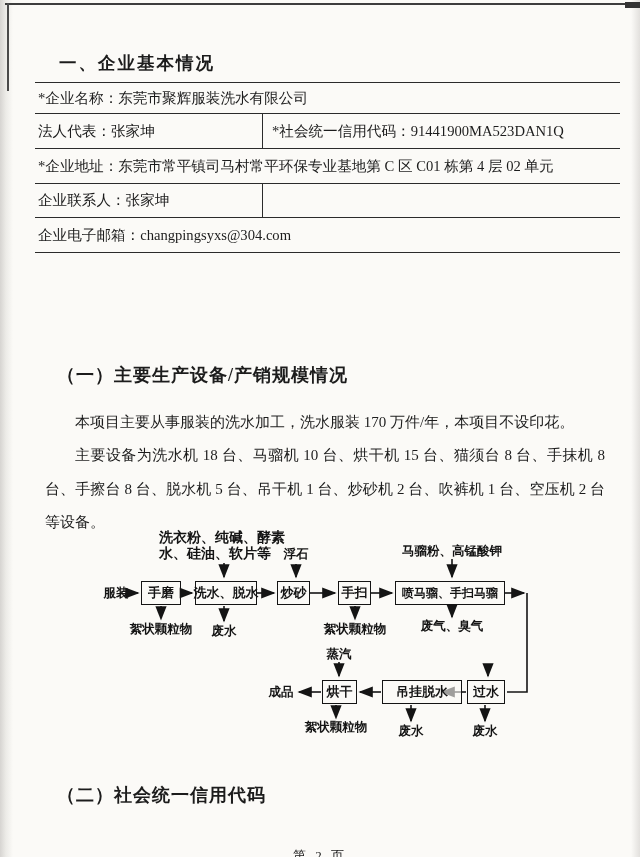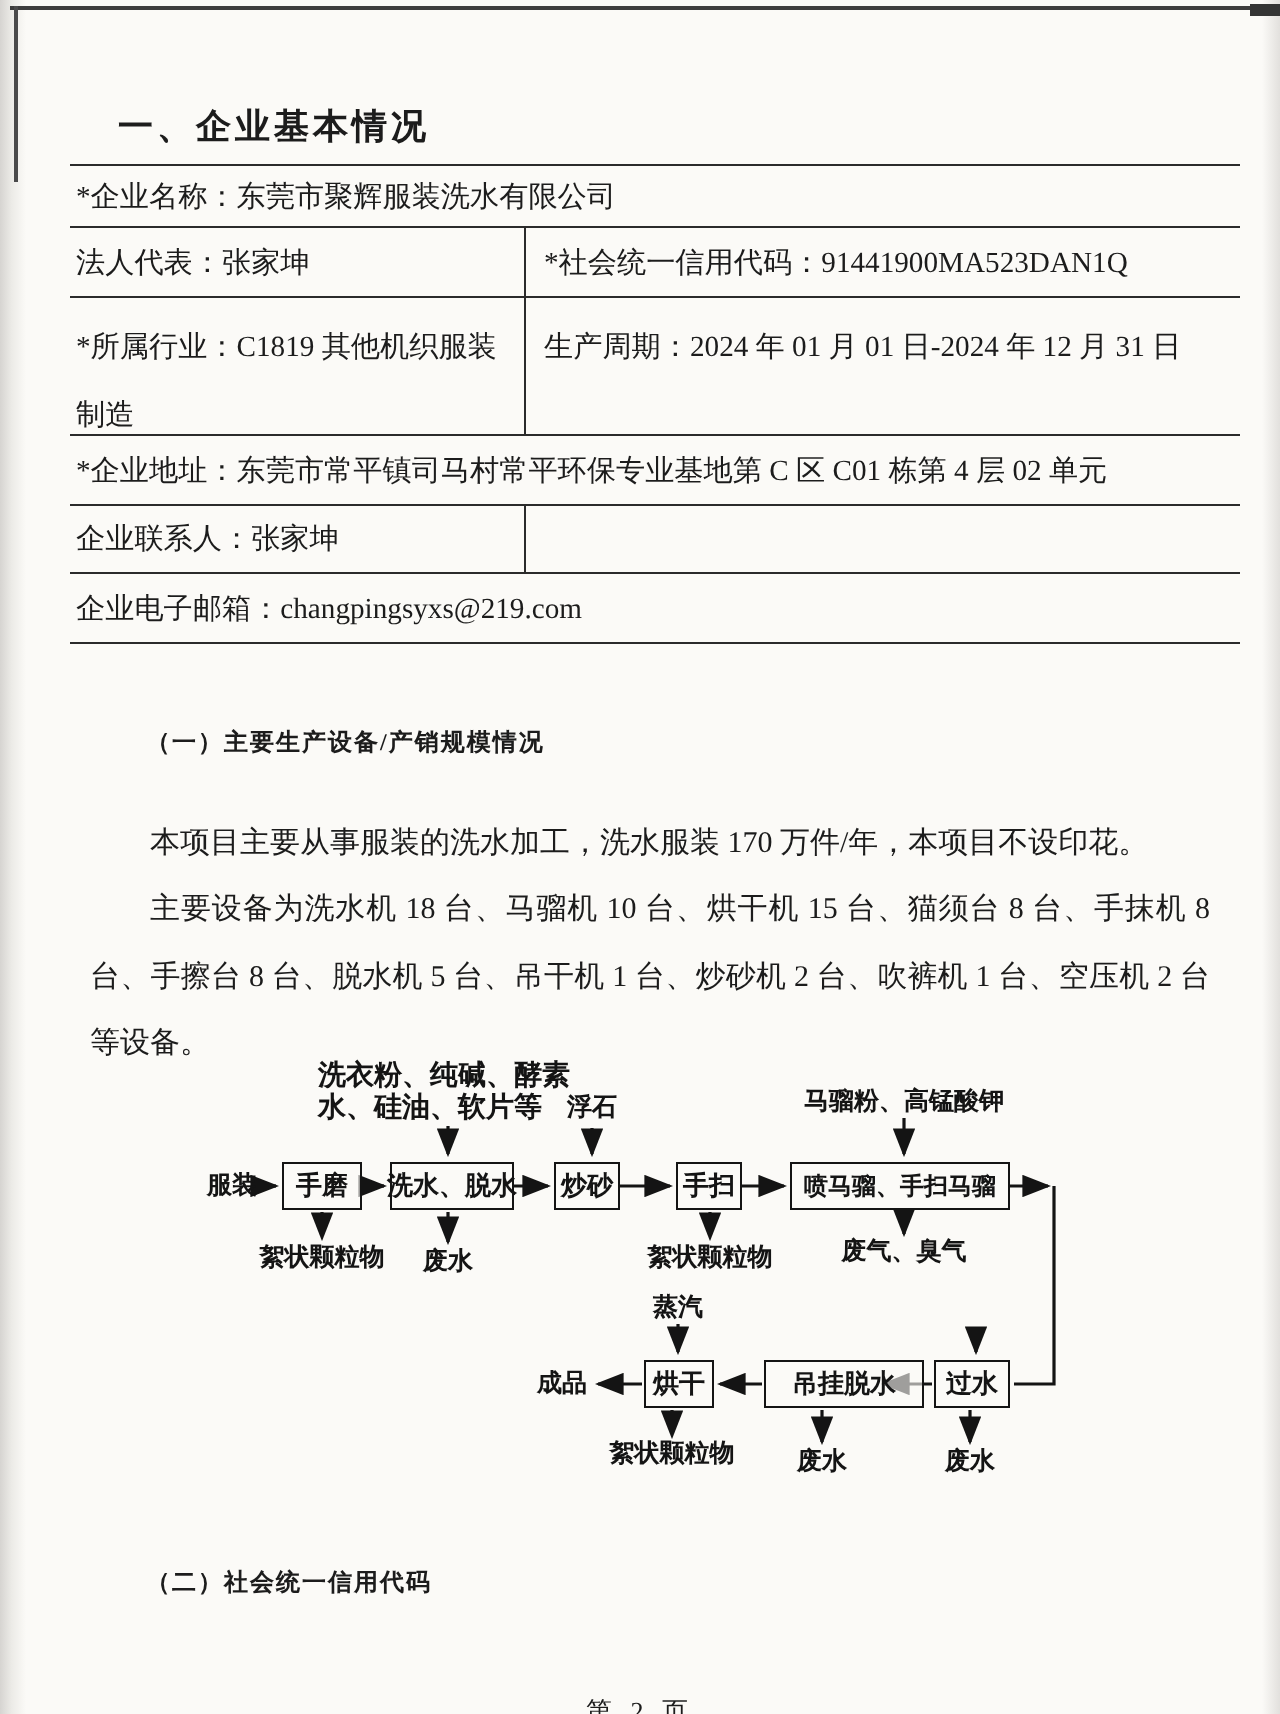--- a/index.html
+++ b/index.html
@@ -24,21 +24,21 @@
   .doc-table{position:absolute;left:35px;top:82px;width:585px;border-top:1.6px solid #2b2b2b;font-size:14.6px}
   .t-row{box-sizing:border-box;border-bottom:1.6px solid #2b2b2b;display:flex;align-items:center}
   .cell{box-sizing:border-box;padding-left:3px;white-space:nowrap}
   .cell-l{flex:0 0 228px;width:228px;align-self:stretch;display:flex;align-items:center}
   .split .cell-l{border-right:1.6px solid #2b2b2b}
   .cell-r{flex:1;padding-left:9px}
   .t-row.tall{align-items:flex-start}
   .tall .cell-l{display:block;padding-top:8px;line-height:34px;white-space:normal;width:218px;flex:0 0 228px}
   .tall .cell-r{padding-top:8px;line-height:34px}
 
-  .h-sec{position:absolute;left:73px;font-size:12px;font-weight:700;letter-spacing:1px}
+  .h-sec{position:absolute;left:57px;font-size:18px;font-weight:700;letter-spacing:1px}
   .h1{top:363px}
   .h2{top:783px}
   .para{position:absolute;left:45px;width:560px;font-size:15px;line-height:33.5px;text-align:justify;text-indent:30px}
   .p1{top:391px}
   .p2{top:424px}
 
   
   .flow{position:absolute;left:0;top:525px;width:640px;height:240px;
     font-family:"Liberation Sans", sans-serif;font-weight:600;color:#141414}
   .flow svg{position:absolute;left:0;top:0}
@@ -63,32 +63,28 @@
   <div class="title">一、企业基本情况</div>
 
   <div class="doc-table">
     <div class="t-row" style="height:31px">
       <div class="cell">*企业名称：东莞市聚辉服装洗水有限公司</div>
     </div>
     <div class="t-row split" style="height:35px">
       <div class="cell cell-l">法人代表：张家坤</div>
       <div class="cell cell-r">*社会统一信用代码：91441900MA523DAN1Q</div>
     </div>
-    <div class="t-row split tall" style="height:69px">
-      <div class="cell cell-l">*所属行业：C1819 其他机织服装制造</div>
-      <div class="cell cell-r">生产周期：2024 年 01 月 01 日-2024 年 12 月 31 日</div>
-    </div>
     <div class="t-row" style="height:35px">
       <div class="cell">*企业地址：东莞市常平镇司马村常平环保专业基地第 C 区 C01 栋第 4 层 02 单元</div>
     </div>
     <div class="t-row split" style="height:34px">
       <div class="cell cell-l">企业联系人：张家坤</div>
     </div>
     <div class="t-row" style="height:35px">
-      <div class="cell">企业电子邮箱：changpingsyxs@219.com</div>
+      <div class="cell">企业电子邮箱：changpingsyxs@304.com</div>
     </div>
   </div>
 
   <div class="h-sec h1">（一）主要生产设备/产销规模情况</div>
   <p class="para p1">本项目主要从事服装的洗水加工，洗水服装 170 万件/年，本项目不设印花。</p>
   <p class="para p2">主要设备为洗水机 18 台、马骝机 10 台、烘干机 15 台、猫须台 8 台、手抹机 8 台、手擦台 8 台、脱水机 5 台、吊干机 1 台、炒砂机 2 台、吹裤机 1 台、空压机 2 台等设备。</p>
 
   <div class="flow">
     <svg width="640" height="240" viewBox="0 0 640 240">
       <defs>

